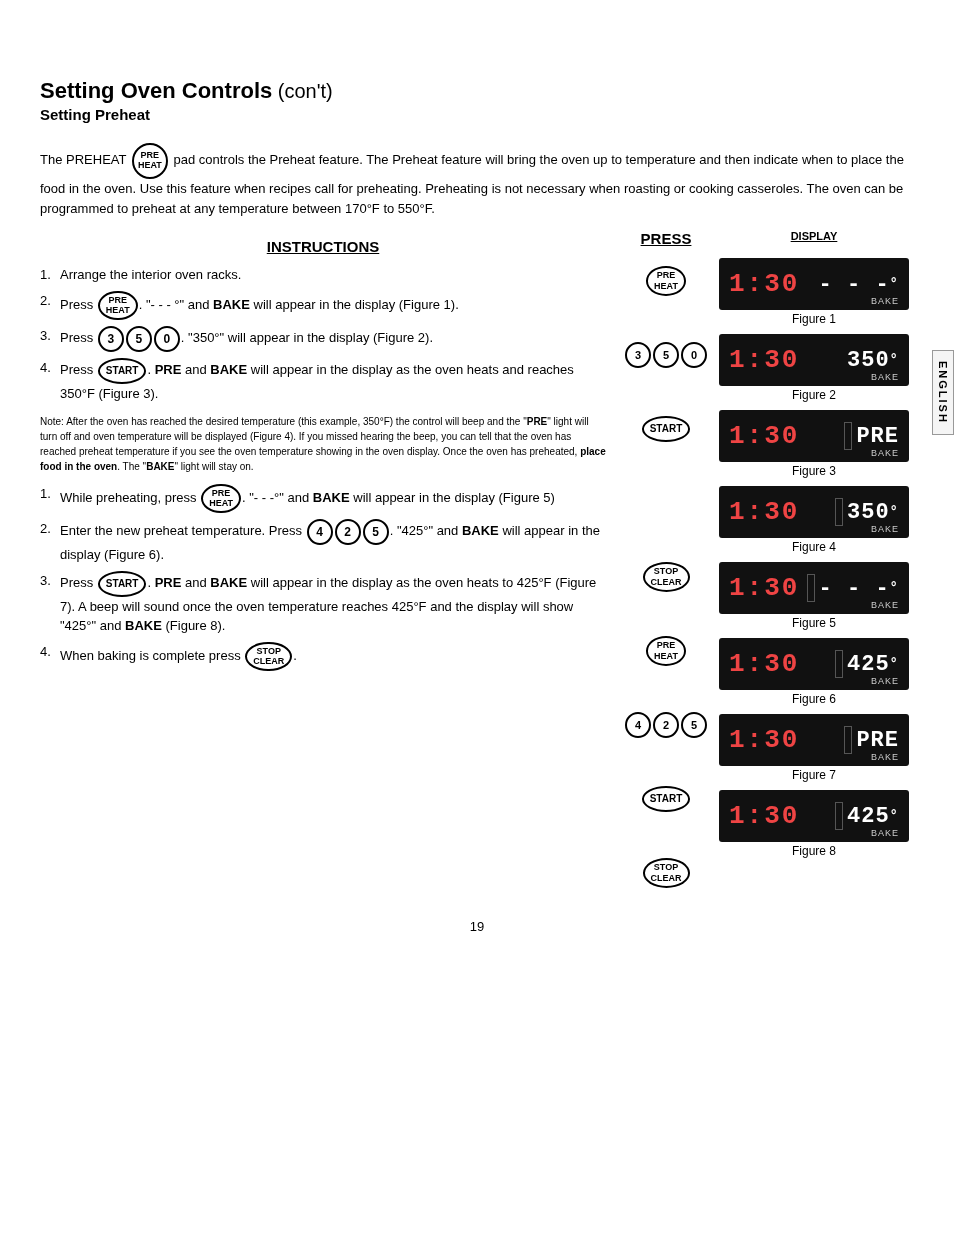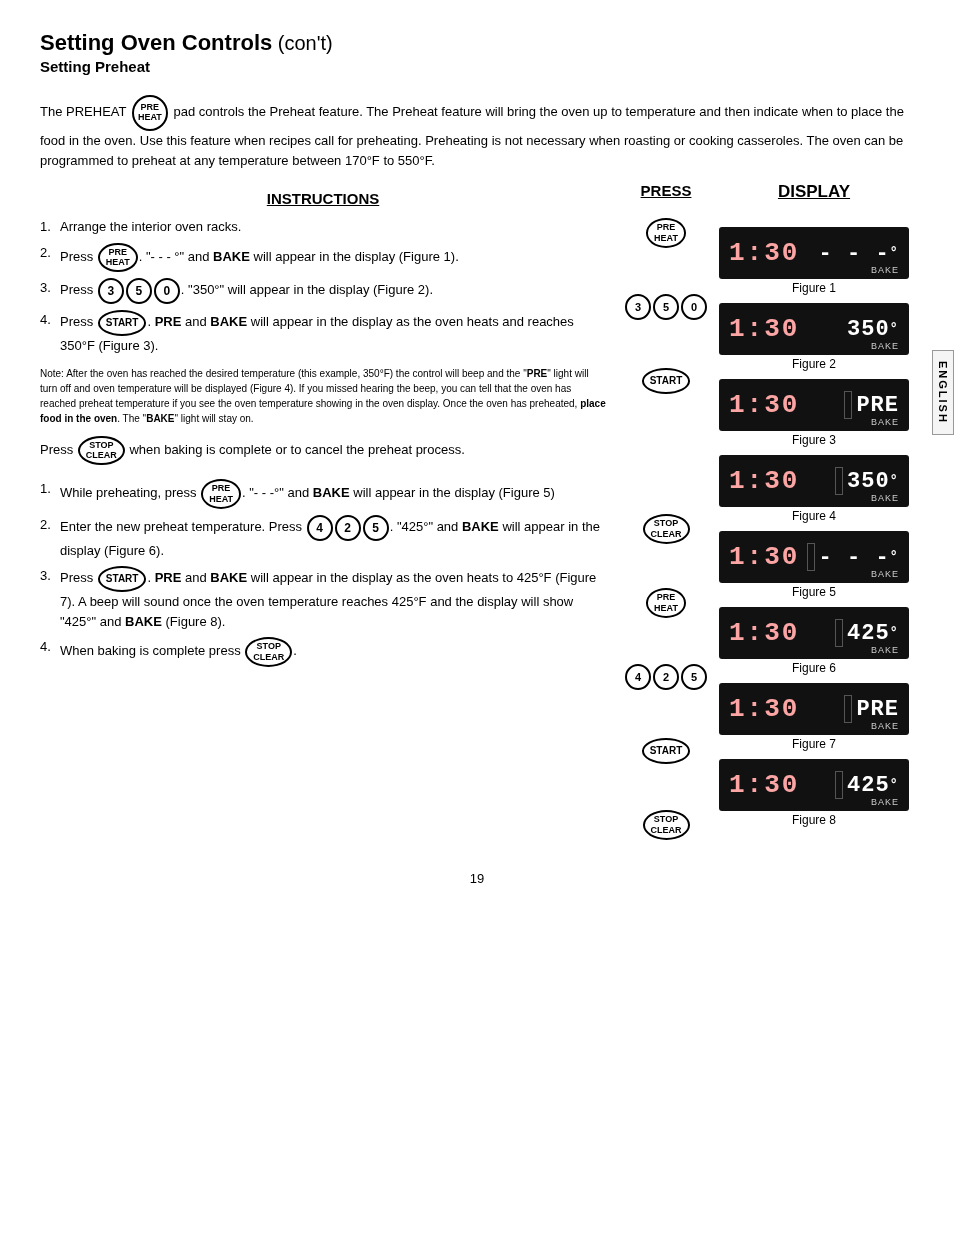--- a/index.html
+++ b/index.html
@@ -6,21 +6,21 @@
     body {
       font-family: Arial, sans-serif;
       font-size: 13px;
       background: #fff;
       color: #000;
       width: 954px;
       min-height: 1239px;
       padding: 30px 40px 30px 40px;
       position: relative;
     }
-    h1 { font-size: 22px; font-weight: bold; margin-bottom: 2px; }
+    h1 { font-size: 22px; font-weight: bold; margin-bottom: 2px; margin-top: 48px; }
     h2 { font-size: 15px; font-weight: bold; margin-bottom: 20px; }
     .intro-para { font-size: 13px; line-height: 1.5; margin-bottom: 12px; }
     .intro-para b { font-weight: normal; }
 
     .main-layout {
       display: flex;
       flex-direction: row;
       gap: 0;
     }
 
@@ -121,24 +121,24 @@
 
     .press-header {
       font-size: 15px;
       font-weight: bold;
       text-decoration: underline;
       margin-bottom: 8px;
       text-align: center;
     }
 
     .display-header {
-      font-size: 17px;
+      font-size: 11px;
       font-weight: bold;
       text-decoration: underline;
-      margin-bottom: 25px;
+      margin-bottom: 16px;
       text-align: center;
     }
 
     
     .display-screen {
       background: #111;
       color: #fff;
       width: 190px;
       height: 52px;
       border-radius: 3px;
@@ -146,21 +146,21 @@
       align-items: center;
       justify-content: space-between;
       padding: 4px 10px;
       margin-bottom: 2px;
       position: relative;
     }
     .display-screen .time-part {
       font-size: 26px;
       font-family: 'Courier New', monospace;
       font-weight: bold;
-      color: #fca5a5;
+      color: #ef4444;
       letter-spacing: 2px;
     }
     .display-screen .right-part {
       font-size: 22px;
       font-family: 'Courier New', monospace;
       font-weight: bold;
       color: #fff;
       letter-spacing: 1px;
       display: flex;
       align-items: center;
@@ -256,23 +256,20 @@
         <span class="step-content">
           Press <span class="key-oval">START</span>. <b>PRE</b> and <b>BAKE</b> will appear in the display as the oven heats and reaches 350°F (Figure 3).
         </span>
       </li>
     </ol>
 
     <p class="note-para">
       Note: After the oven has reached the desired temperature (this example, 350°F) the control will beep and the "<b>PRE</b>" light will turn off and oven temperature will be displayed (Figure 4). If you missed hearing the beep, you can tell that the oven has reached preheat temperature if you see the oven temperature showing in the oven display. Once the oven has preheated, <b>place food in the oven</b>. The "<b>BAKE</b>" light will stay on.
     </p>
 
-    <p class="press-cancel-row">
-      Press <span class="key-oval" style="font-size:9px;">STOP<br>CLEAR</span> when baking is complete or to cancel the preheat process.
-    </p>
 
 
 
     <ol class="step-list">
       <li>
         <span class="step-num">1.</span>
         <span class="step-content">
           While preheating, press <span class="key-oval" style="font-size:9px;">PRE<br>HEAT</span>. "- - -°" and <b>BAKE</b> will appear in the display (Figure 5)
         </span>
       </li>

